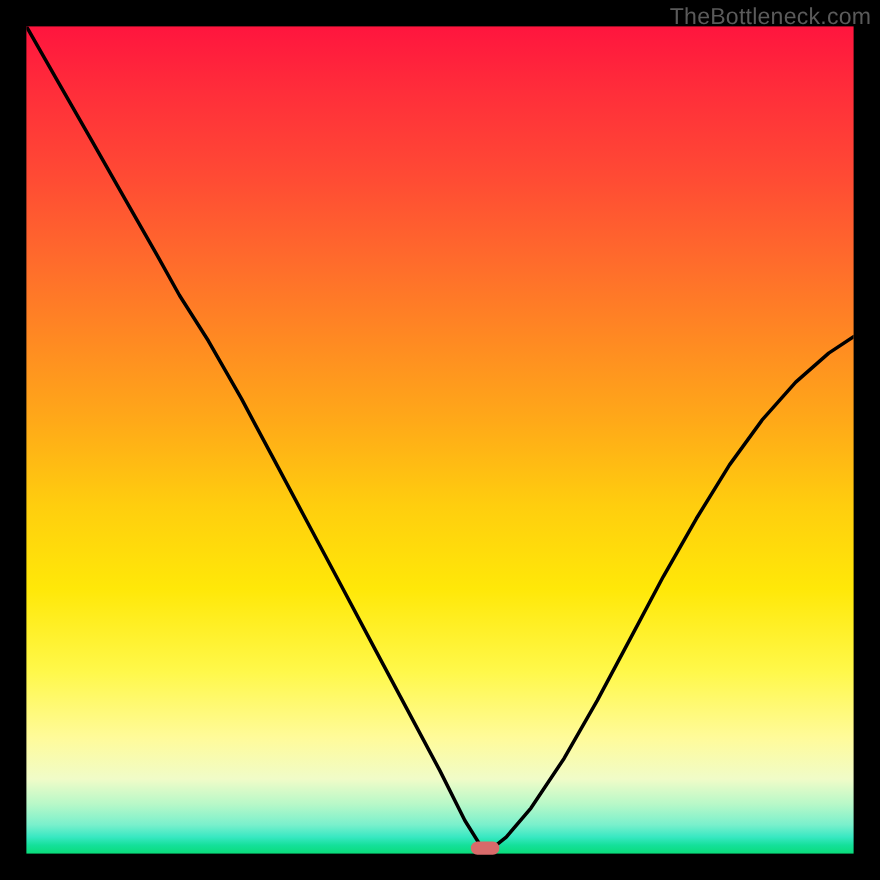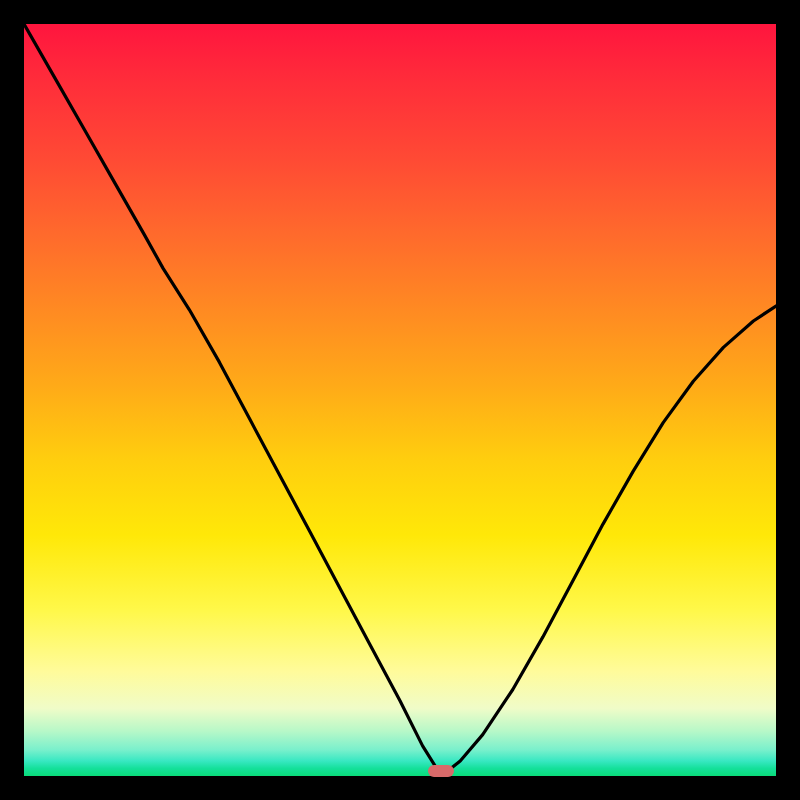--- a/index.html
+++ b/index.html
@@ -61,13 +61,14 @@
 </head>
 <body>
 
 <div class="frame">
   <div class="plot">
     <svg class="curve" viewBox="0 0 752 752" preserveAspectRatio="none">
       <path fill="none" stroke="#000" stroke-width="3.2" stroke-linecap="round" stroke-linejoin="round" d="M0.0 0.0 L30.1 52.6 L60.2 105.3 L90.2 157.9 L120.3 210.6 L139.1 244.4 L165.4 285.8 L195.5 338.4 L225.6 394.8 L255.7 451.2 L285.8 507.6 L315.8 564.0 L345.9 620.4 L376.0 676.8 L398.6 721.9 L417.4 752.0 L436.2 737.0 L458.7 710.6 L488.8 665.5 L518.9 612.9 L549.0 556.5 L579.0 500.1 L609.1 447.4 L639.2 398.6 L669.3 357.2 L699.4 323.4 L729.4 297.0 L752.0 282.0"></path>
     </svg>
     <div class="marker" style="left: 417.36px; top: 747.488px;"></div>
   </div>
+  <div class="watermark">TheBottleneck.com</div>
 </div>
 
 </body></html>

